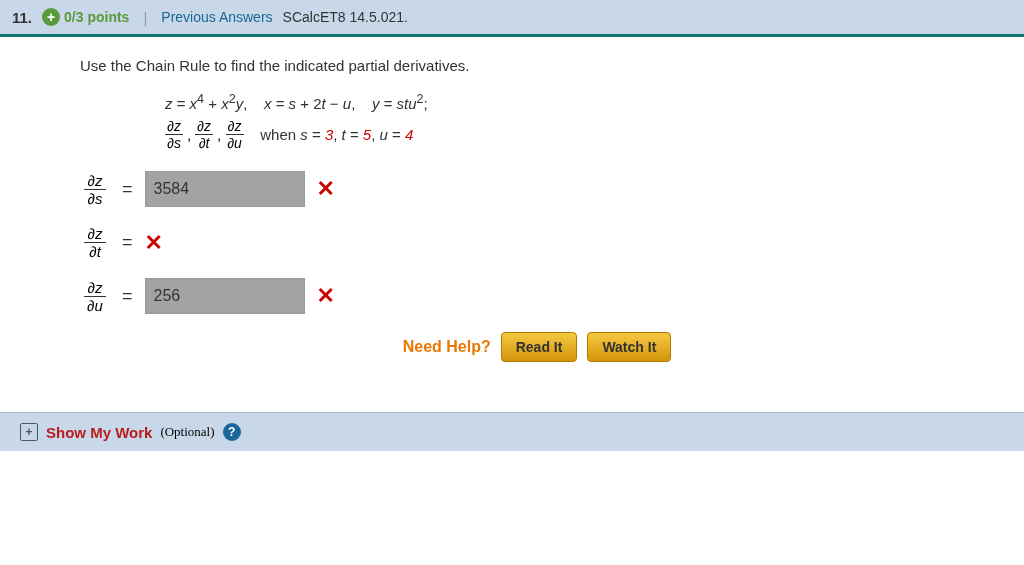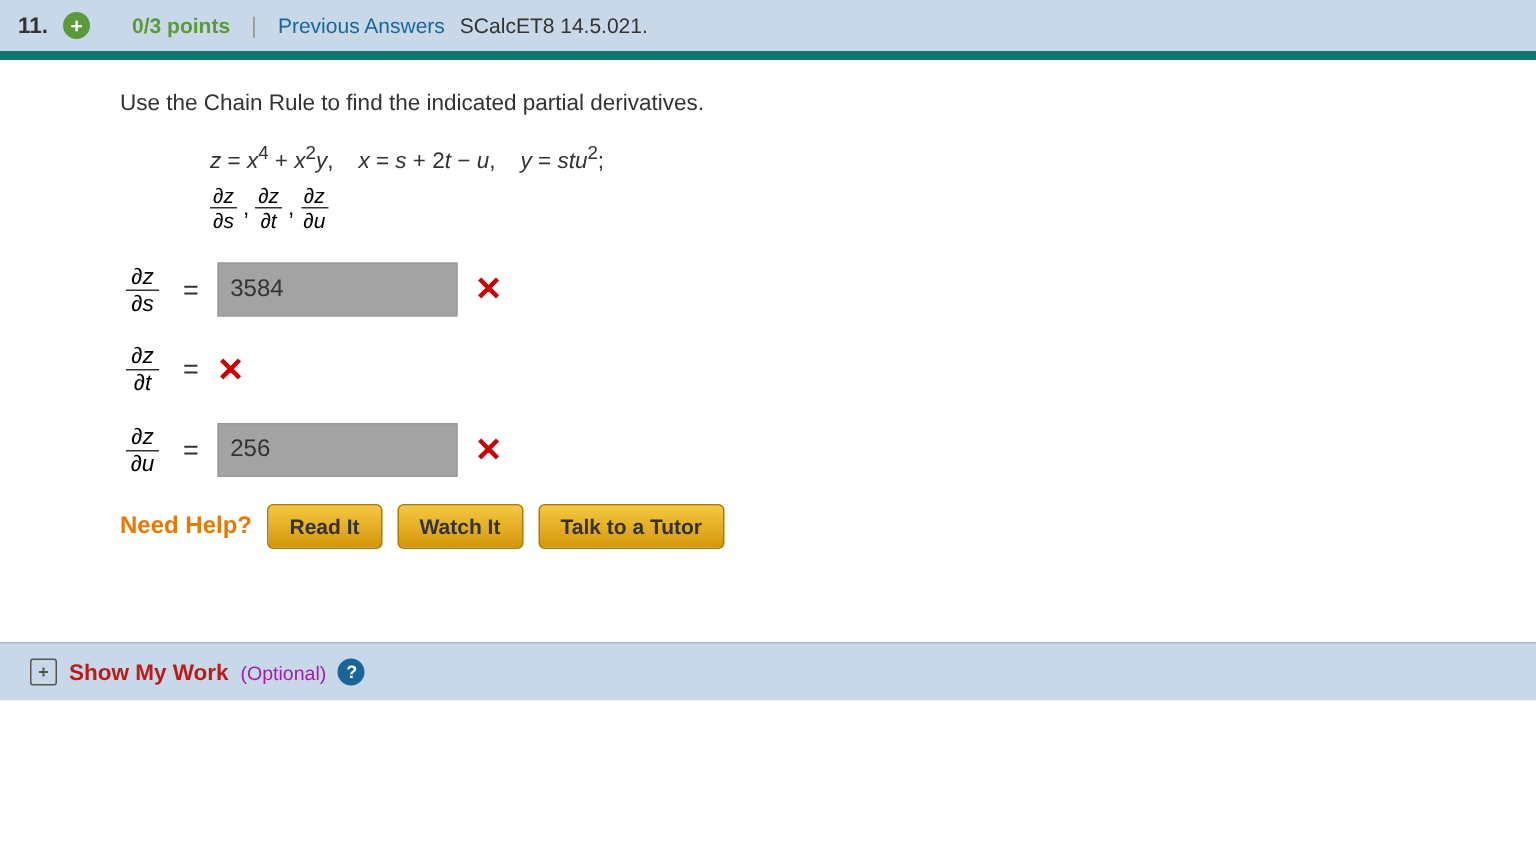--- a/index.html
+++ b/index.html
@@ -8,21 +8,21 @@
       font-size: 15px;
       background: #fff;
     }
 
     .header-bar {
       background: #c8d8e8;
       padding: 8px 12px;
       display: flex;
       align-items: center;
       gap: 10px;
-      border-bottom: 6px solid #0f766e;
+      border-bottom: 3px solid #0f766e;
     }
 
     .question-number {
       font-weight: bold;
       font-size: 15px;
       color: #333;
     }
 
     .points-badge {
       display: flex;
@@ -41,21 +41,20 @@
       color: white;
       font-size: 14px;
       font-weight: bold;
       line-height: 1;
     }
 
     .points-text {
       color: #5a9a3a;
       font-weight: bold;
       font-size: 14px;
-      margin-left: 24px;
     }
 
     .separator {
       color: #999;
       margin: 0 4px;
     }
 
     .prev-answers {
       color: #1a6699;
       font-size: 14px;
@@ -71,21 +70,21 @@
       background: #fff;
     }
 
     .problem-statement {
       font-size: 15px;
       color: #333;
       margin-bottom: 18px;
     }
 
     .math-block {
-      margin-left: 60px;
+      margin-left: 85px;
       margin-bottom: 20px;
     }
 
     .math-line {
       display: flex;
       align-items: center;
       gap: 8px;
       font-size: 15px;
       color: #333;
       margin-bottom: 6px;
@@ -172,21 +171,22 @@
       color: #cc0000;
       font-size: 22px;
       font-weight: bold;
     }
 
     .need-help-row {
       display: flex;
       align-items: center;
       gap: 10px;
       margin-top: 8px;
-      margin-bottom: 32px;
+      margin-bottom: 20px;
+      justify-content: center;
     }
 
     .need-help-label {
       color: #e87800;
       font-weight: bold;
       font-size: 16px;
     }
 
     .help-btn {
       background: linear-gradient(to bottom, #f5c842, #d4960a);
@@ -223,21 +223,22 @@
     }
 
     .show-work-text {
       font-weight: bold;
       font-size: 15px;
       color: #b91c1c;
     }
 
     .optional-text {
       font-size: 13px;
-      color: #a21caf;
+      color: #000000;
+      font-family: Liberation Serif, serif;
     }
 
     .help-icon {
       width: 18px;
       height: 18px;
       background: #1a6699;
       border-radius: 50%;
       display: inline-flex;
       align-items: center;
       justify-content: center;
@@ -286,20 +287,25 @@
       <span class="fraction-display">
         <span class="top">∂<span class="mi">z</span></span>
         <span class="bottom">∂<span class="mi">t</span></span>
       </span>
       <span>,</span>
       <span class="fraction-display">
         <span class="top">∂<span class="mi">z</span></span>
         <span class="bottom">∂<span class="mi">u</span></span>
       </span>
       &nbsp;&nbsp;
+      <span class="when-text">
+        when <span class="mi">s</span> = <span class="red-val">3</span>,
+        <span class="mi">t</span> = <span class="red-val">5</span>,
+        <span class="mi">u</span> = <span class="red-val">4</span>
+      </span>
     </div>
   </div>
 
   <div class="answer-row">
     <span class="answer-fraction">
       <span class="top">∂<span class="mi">z</span></span>
       <span class="bottom">∂<span class="mi">s</span></span>
     </span>
     <span class="equals-sign">=</span>
     <input class="answer-input" type="text" value="3584" style="">
@@ -322,21 +328,20 @@
     </span>
     <span class="equals-sign">=</span>
     <input class="answer-input" type="text" value="256" style="">
     <span class="wrong-icon">✕</span>
   </div>
 
   <div class="need-help-row">
     <span class="need-help-label">Need Help?</span>
     <button class="help-btn">Read It</button>
     <button class="help-btn">Watch It</button>
-    <button class="help-btn">Talk to a Tutor</button>
   </div>
 
 </div>
 
 <div class="footer-bar">
   <span class="show-work-icon">+</span>
   <span class="show-work-text">Show My Work</span>
   <span class="optional-text">(Optional)</span>
   <span class="help-icon">?</span>
 </div>

